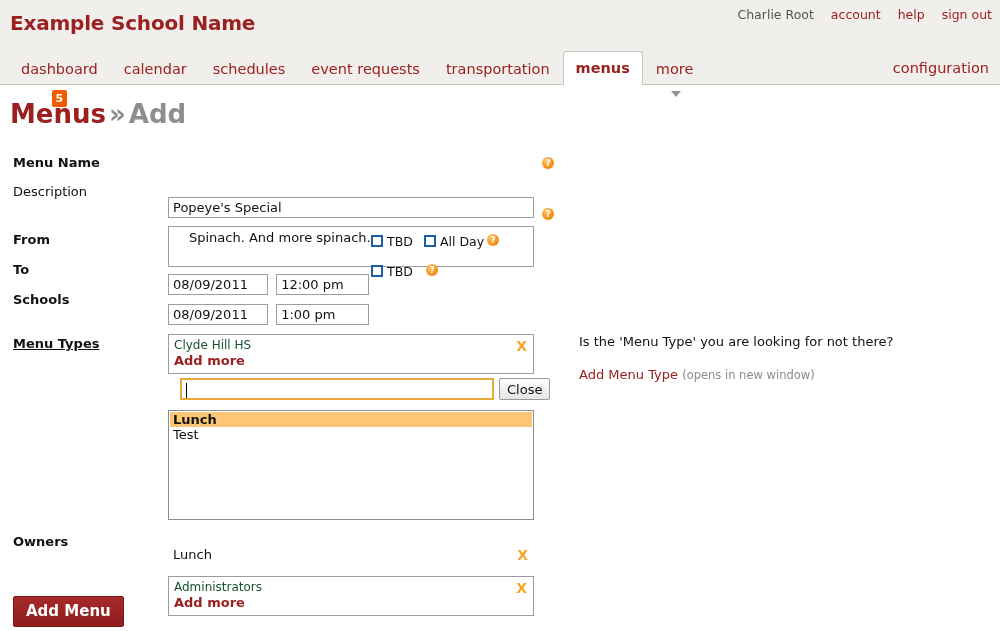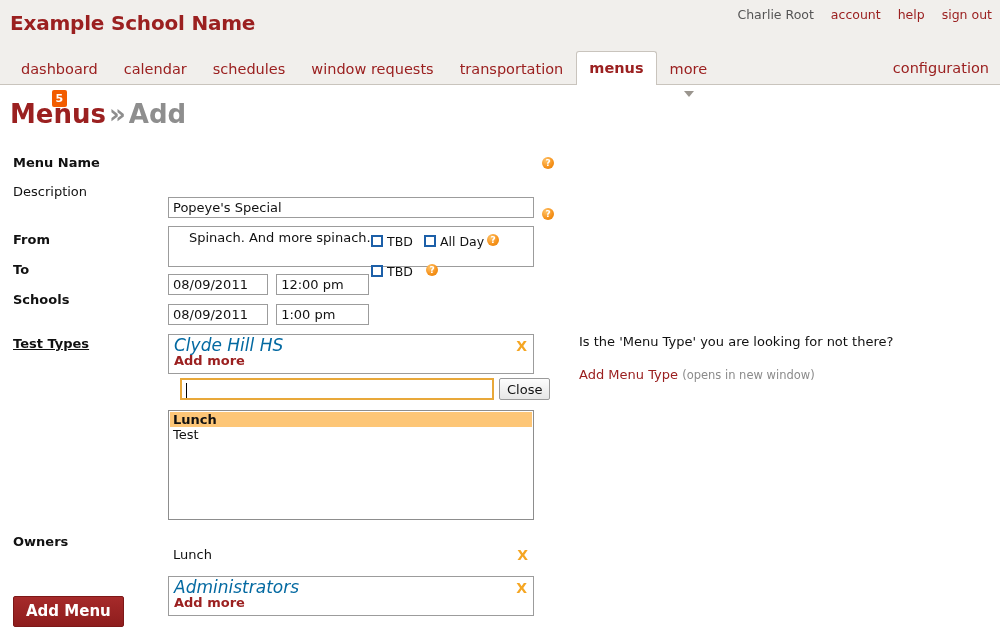--- a/index.html
+++ b/index.html
@@ -213,24 +213,23 @@
   }
 
   .boxfield {
     border: 1px solid #9c9c9c;
     background: #fff;
     width: 366px;
     padding: 3px 6px 4px 5px;
     position: relative;
   }
   .boxfield .item {
-    font-size: 17px;
-    color: #0369a1;
+    font-size: 12px;
+    color: #14532d;
     line-height: 15px;
-    font-style: italic;
   }
   .addmore {
     color: #9b2020;
     font-weight: bold;
     font-size: 13px;
     text-decoration: none;
     line-height: 16px;
     display: inline-block;
   }
   .xlink {
@@ -315,21 +314,21 @@
       <span>dashboard</span>
       <span class="badge">5</span>
     </a>
     <a class="tab" href="#">
       <span>calendar</span>
     </a>
     <a class="tab" href="#">
       <span>schedules</span>
     </a>
     <a class="tab" href="#">
-      <span>window requests</span>
+      <span>event requests</span>
     </a>
     <a class="tab" href="#">
       <span>transportation</span>
     </a>
     <a class="tab active" href="#">
       <span>menus</span>
     </a>
     <a class="tab" href="#">
       <span>more</span>
       <span class="caret"></span>
@@ -394,21 +393,21 @@
     <div class="fld" style="top:0;">
       <div class="boxfield">
         <div class="item">Clyde Hill HS</div>
         <a class="addmore" href="#">Add more</a>
         <a class="xlink" href="#">X</a>
       </div>
     </div>
   </div>
 
   <div class="row" style="top:334px;">
-    <div class="lbl bu" style="top:2px;">Test Types</div>
+    <div class="lbl bu" style="top:2px;">Menu Types</div>
     <div class="fld" style="top:0;display:flex;align-items:flex-start;gap:5px;padding-left:12px;">
       <div class="focusbox">
         <span class="caretbar"></span>
       </div>
       <button class="btn-close" type="button">Close</button>
     </div>
   </div>
 
   <div class="row" style="top:366px;">
     <div class="fld" style="top:0;">

